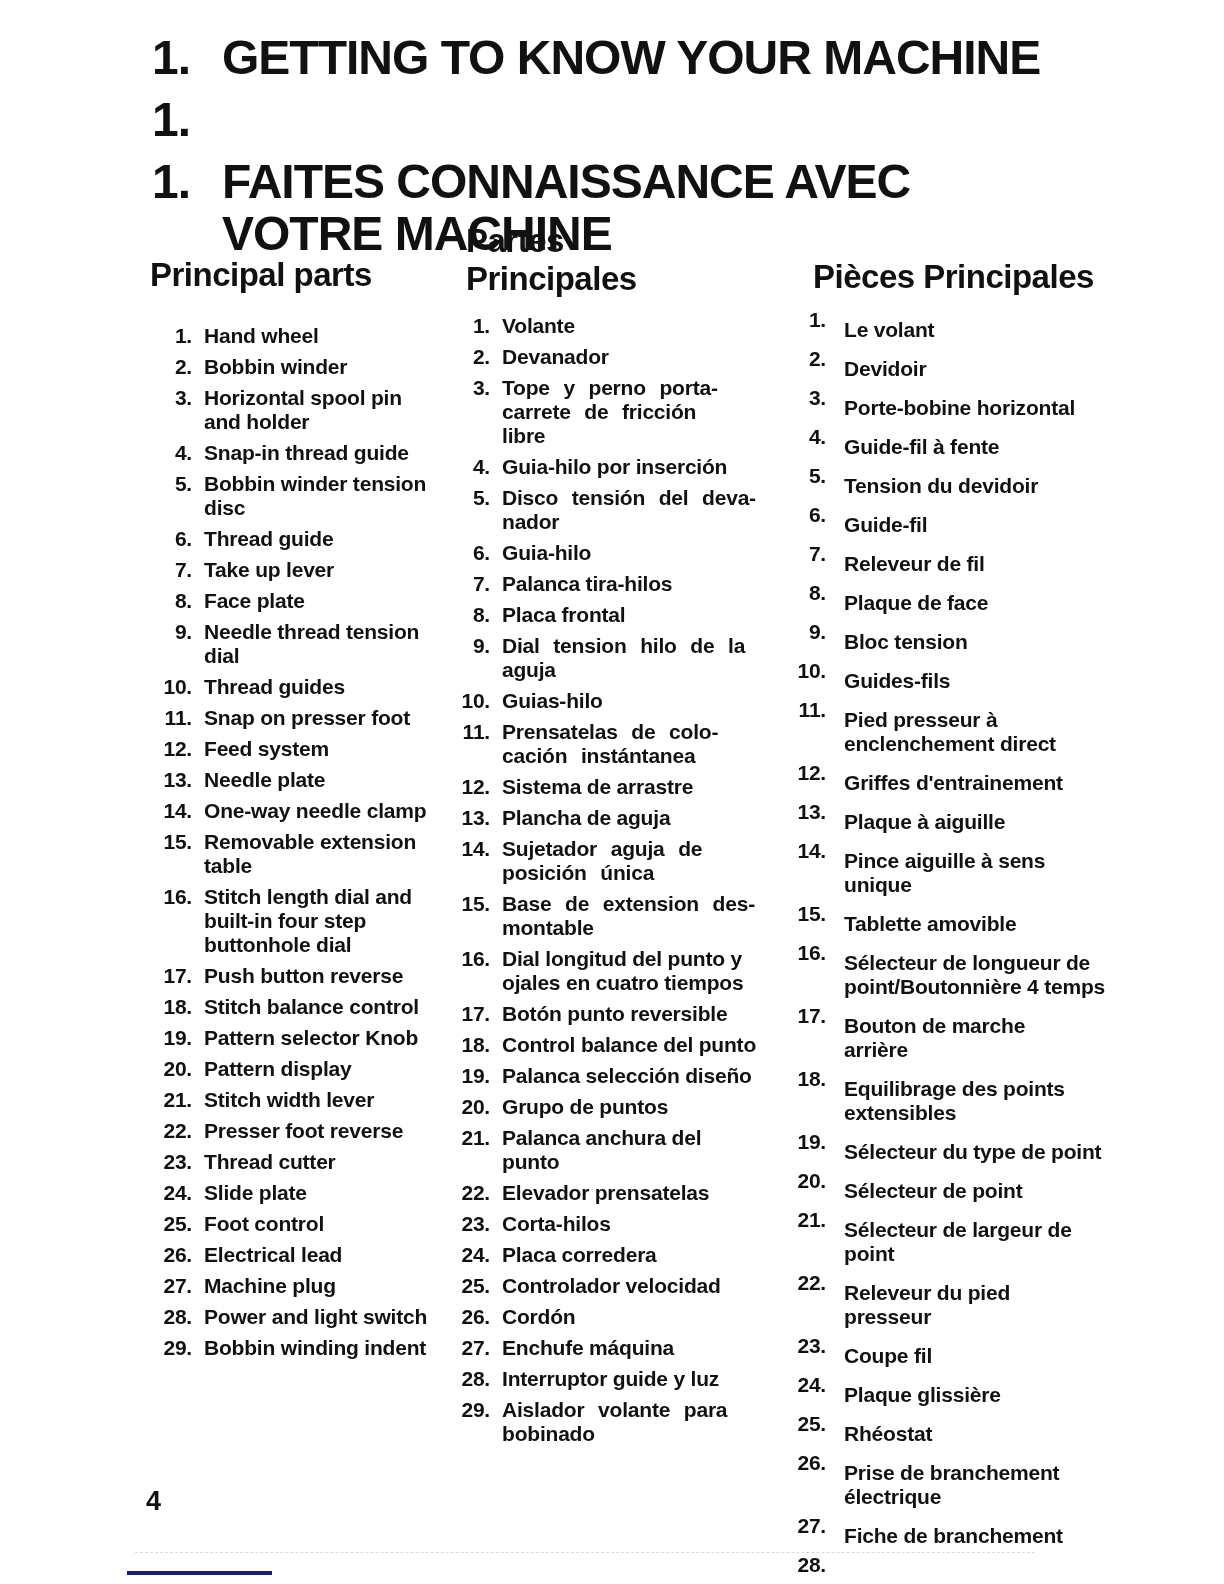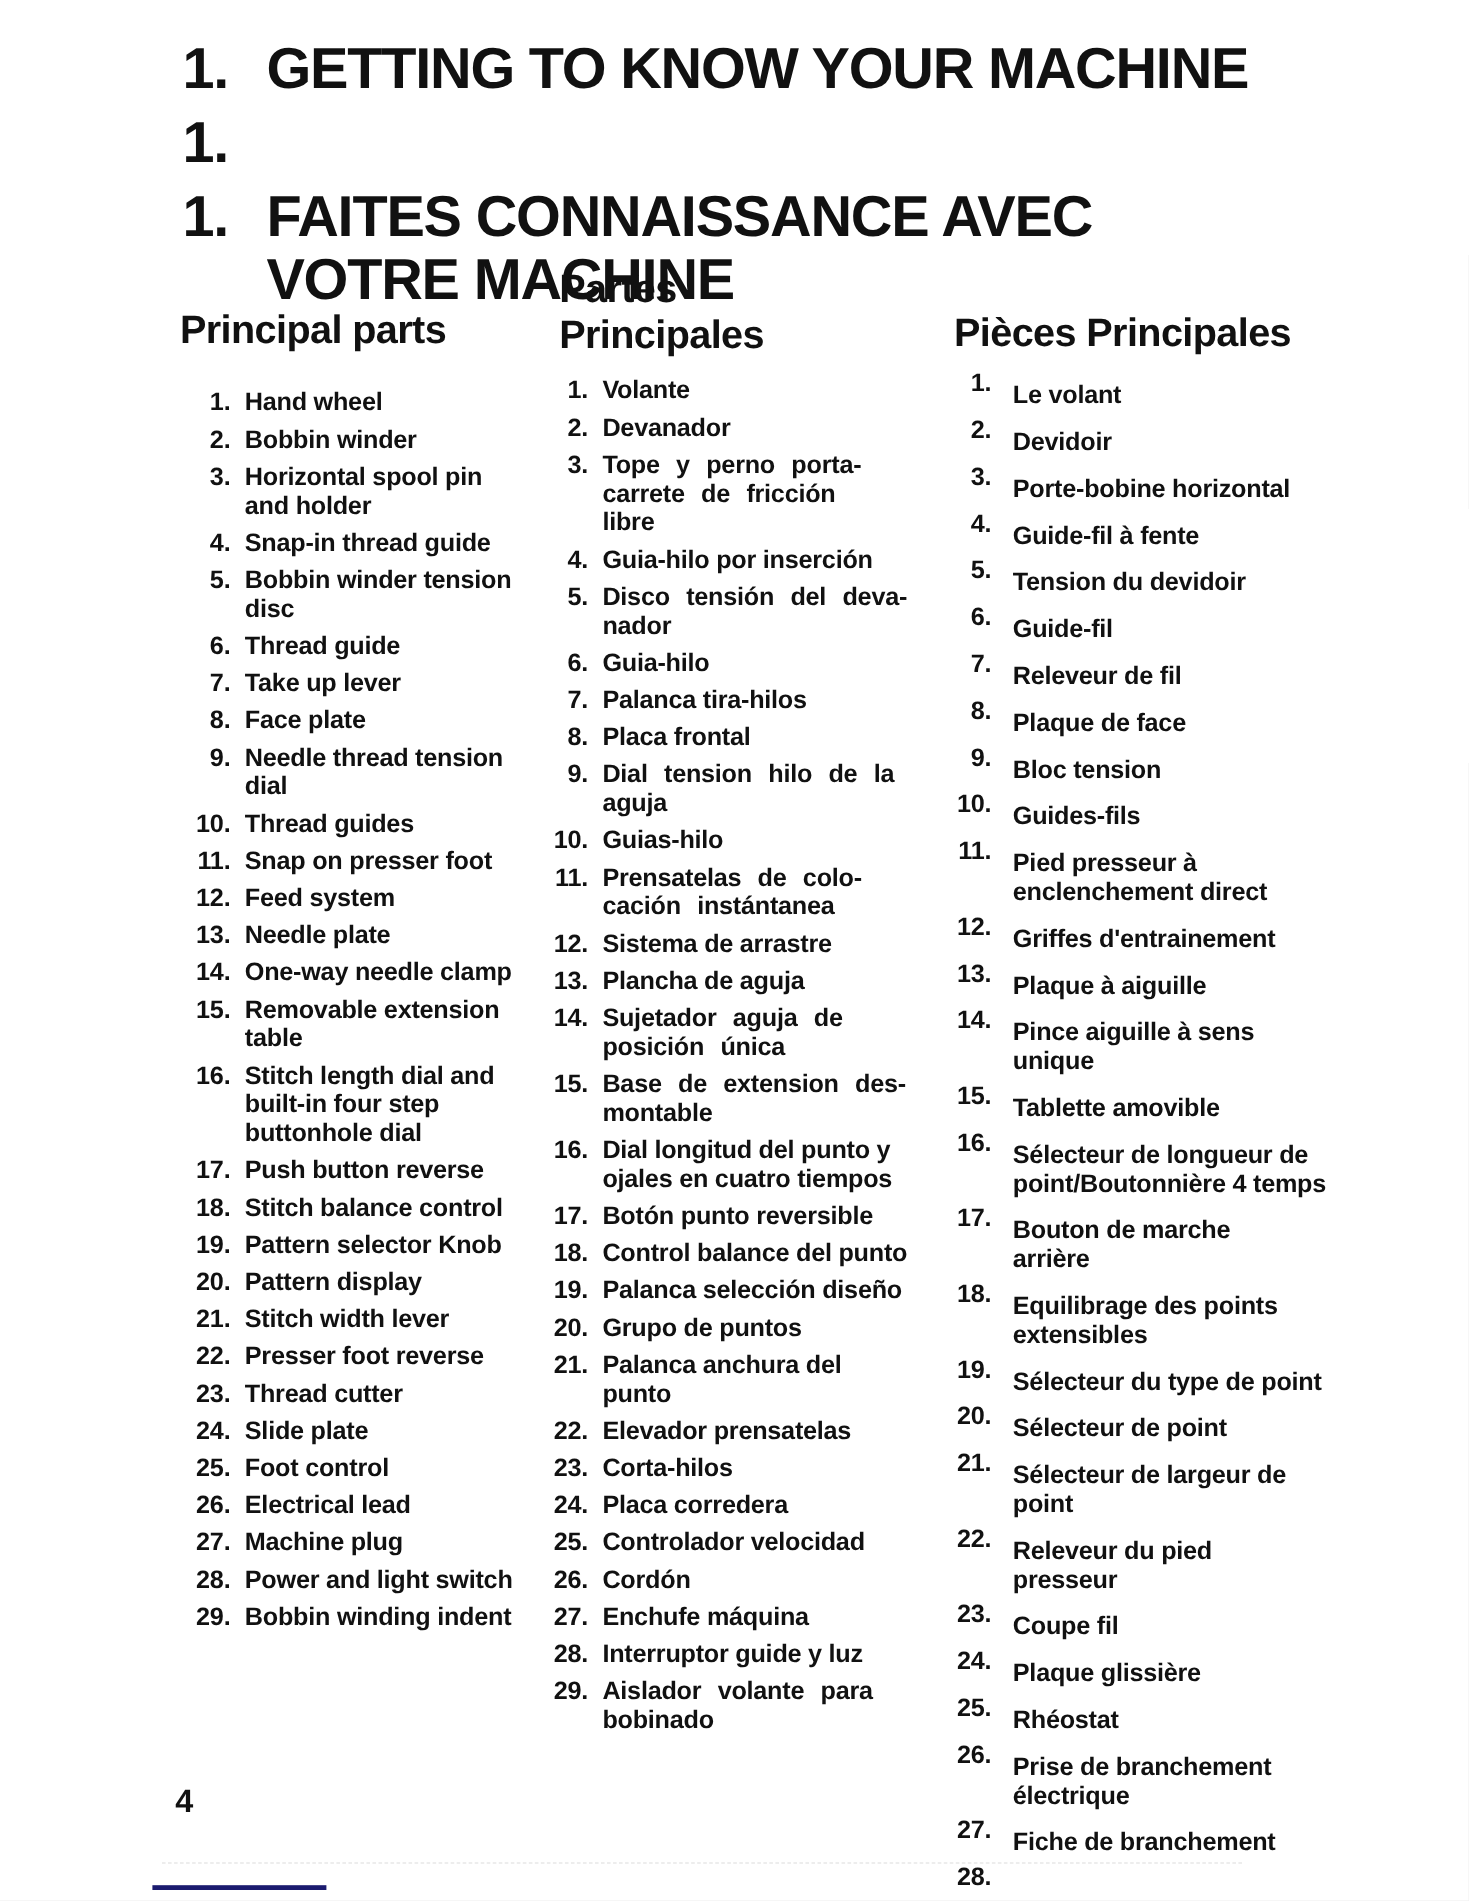--- a/index.html
+++ b/index.html
@@ -47,21 +47,21 @@
   .col-es { left: 448px; top: 222px; width: 320px; }
   .col-fr { left: 780px; top: 258px; width: 345px; }
 
   .col-title {
     margin: 0;
     font-size: 33px;
     line-height: 38px;
     letter-spacing: -0.5px;
   }
   .col-es .col-title { margin-left: 18px; width: 240px; }
-  .col-fr .col-title { margin-left: 15px; }
+  .col-fr .col-title { margin-left: 33px; }
 
   .list { margin-top: 30px; }
   .col-es .list { margin-top: 16px; }
   .col-fr .list { margin-top: 12px; }
 
   .item {
     display: flex;
     font-size: 21px;
     line-height: 24px;
     letter-spacing: -0.2px;

